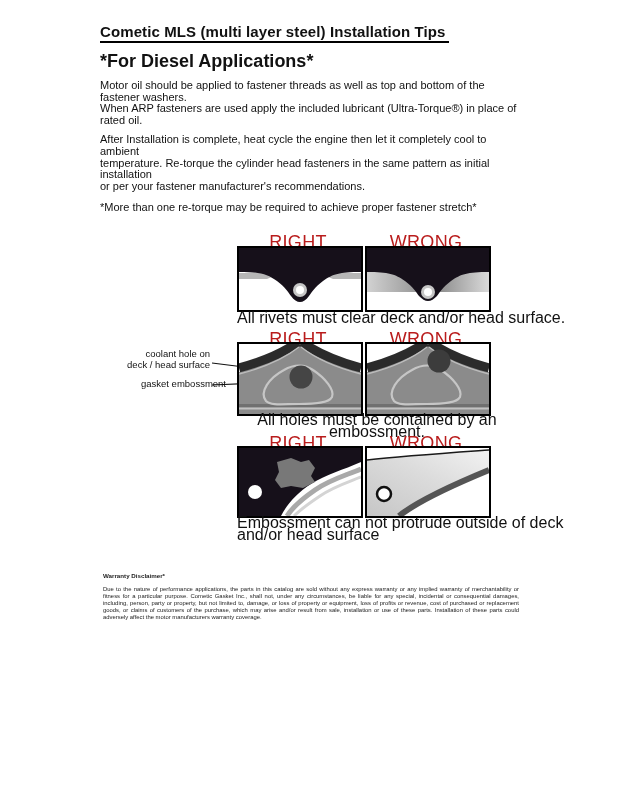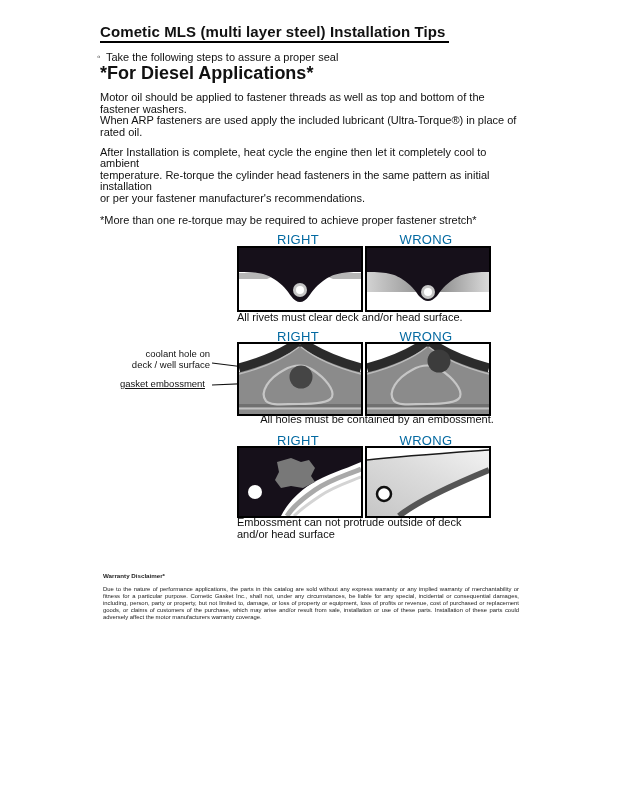--- a/index.html
+++ b/index.html
@@ -14,45 +14,44 @@
   ul.blist li{position:relative;padding-left:9px;font-size:11px;line-height:12.2px;}
   ul.blist li::before{content:"\25E6";position:absolute;left:0;top:0;font-size:10px;}
   ul.sublist{list-style:none;margin:0 0 0 15px;padding:0;}
   ul.sublist li{position:relative;padding-left:9px;font-size:11px;line-height:12.2px;}
   ul.sublist li::before{content:"\2022";position:absolute;left:0;top:-1px;font-size:10px;}
   .diesel-h{margin:0 0 0 3px;font-size:18px;font-weight:bold;}
   p.body{margin:8px 0 0 3px;font-size:11px;line-height:11.6px;white-space:pre-line;}
   p.note{margin-top:10px;}
 
   
-  .figlabel{position:absolute;width:122px;text-align:center;font-size:13px;
-            letter-spacing:.3px;color:#0369a1;}
+  .figlabel{position:absolute;width:122px;text-align:center;font-size:18px;
+            letter-spacing:.3px;color:#b91c1c;}
   .figbox{position:absolute;width:122px;border:2px solid #000;line-height:0;background:#fff;}
   .figbox svg{display:block;}
-  .figcap{position:absolute;font-size:11px;line-height:11.5px;white-space:pre-line;}
+  .figcap{position:absolute;font-size:16px;line-height:11.5px;white-space:pre-line;}
   .sidelabel{position:absolute;font-size:9.5px;line-height:10.5px;text-align:right;
              white-space:pre-line;color:#111;}
   .leader{position:absolute;overflow:visible;}
 
   
   .disclaimer{position:absolute;left:103px;top:572px;width:416px;
               font-size:5.9px;line-height:7px;color:#222;text-align:justify;}
   .disclaimer h3{margin:0 0 7px 0;font-size:6.2px;line-height:7px;}
   .disclaimer p{margin:0 0 7px 0;white-space:pre-line;}
   .pagenum{position:absolute;left:389px;top:759px;font-size:14px;color:#b91c1c;letter-spacing:.4px;}
 </style>
 </head>
 <body>
 
 <div class="page">
 
   <div class="main">
     <h1 class="title">Cometic MLS (multi layer steel) Installation Tips</h1>
     <ul class="blist">
-      <li>Take the following steps to assure a proper seal</li>
     </ul>
     <h2 class="diesel-h">*For Diesel Applications*</h2>
     <p class="body">Motor oil should be applied to fastener threads as well as top and bottom of the fastener washers.
 When ARP fasteners are used apply the included lubricant (Ultra-Torque®) in place of rated oil.</p>
     <p class="body">After Installation is complete, heat cycle the engine then let it completely cool to ambient
 temperature. Re-torque the cylinder head fasteners in the same pattern as initial installation
 or per your fastener manufacturer's recommendations.</p>
     <p class="body note">*More than one re-torque may be required to achieve proper fastener stretch*</p>
   </div>
 
@@ -85,22 +84,22 @@
       <circle cx="61" cy="44" r="7" fill="#c6c6c6"></circle>
       <circle cx="61" cy="44" r="4" fill="#ffffff"></circle>
     </svg>
   </div>
   <div class="figcap" style="left:237px;top:312px;">All rivets must clear deck and/or head surface.</div>
 
   <div class="figlabel" style="left:237px;top:329px;">RIGHT</div>
   <div class="figlabel" style="left:365px;top:329px;">WRONG</div>
 
   <div class="sidelabel" style="left:60px;top:349px;width:150px;">coolant hole on
-deck / well surface</div>
-  <div class="sidelabel" style="left:55px;top:379px;width:150px;text-decoration:underline;">gasket embossment</div>
+deck / head surface</div>
+  <div class="sidelabel" style="left:76px;top:379px;width:150px;">gasket embossment</div>
   <svg class="leader" style="left:205px;top:346px;" width="100" height="45">
     <line x1="7" y1="17" x2="95" y2="28" stroke="#111" stroke-width="1.2"></line>
     <line x1="7" y1="39" x2="52" y2="37" stroke="#111" stroke-width="1.2"></line>
   </svg>
 
   <div class="figbox" style="left:237px;top:342px;">
     <svg width="122" height="70" viewBox="0 0 122 70">
       <rect width="122" height="70" fill="#ffffff"></rect>
       <path d="M0,28 C22,22 44,12 58,2 L61,0 L64,2 C78,12 100,22 122,28 V70 H0 Z" fill="#8b8b8b"></path>
       <path d="M0,24 C22,18 44,9 59,-2" stroke="#2b2b2b" stroke-width="9" fill="none"></path>

